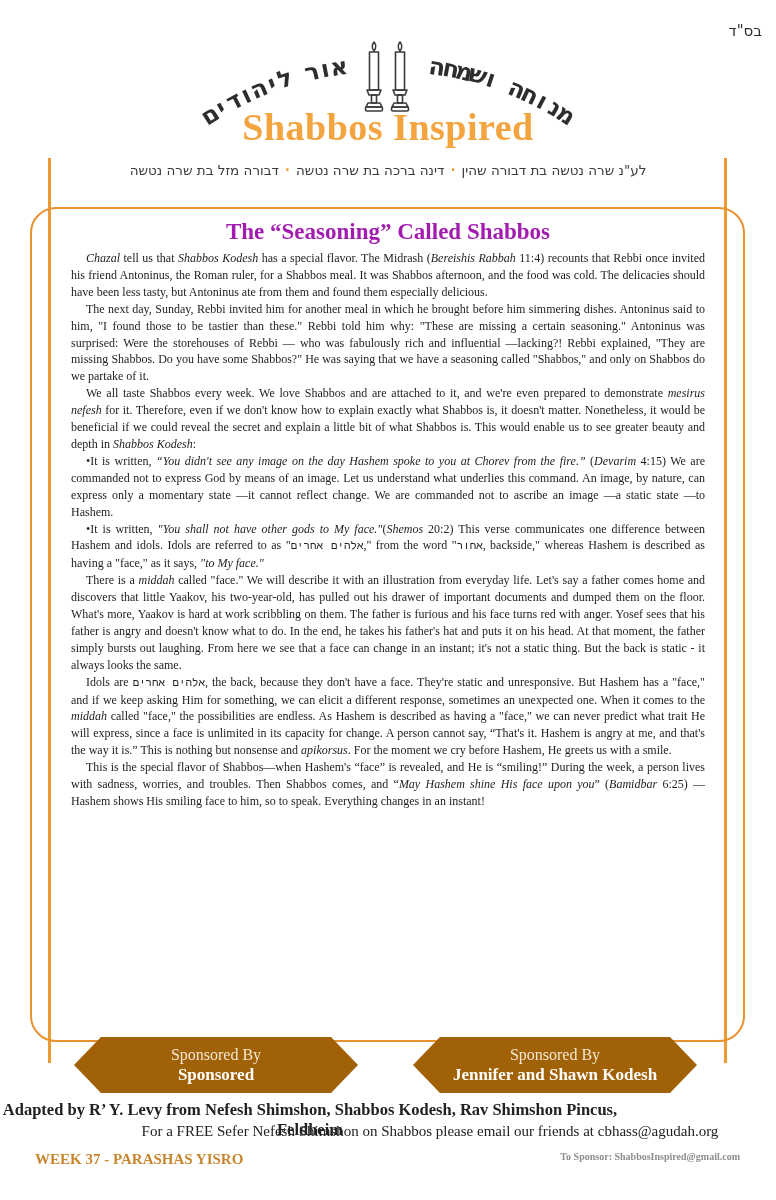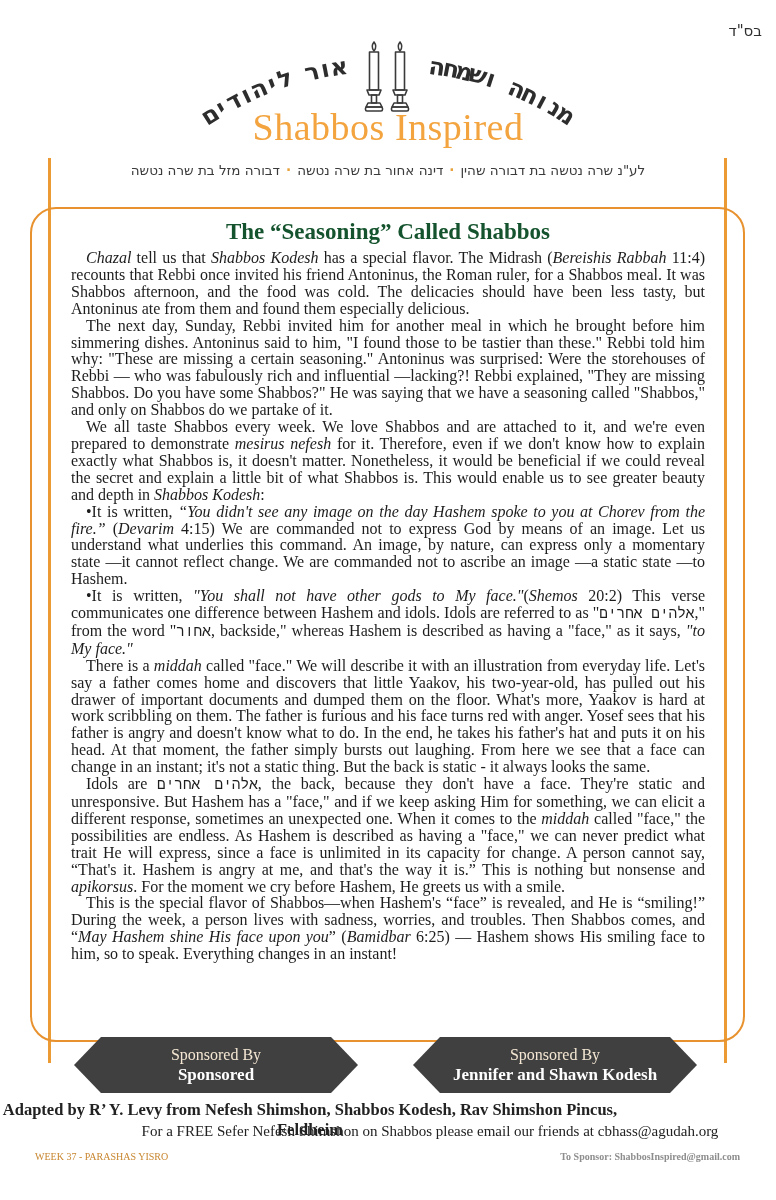--- a/index.html
+++ b/index.html
@@ -8,54 +8,54 @@
     font-family:"Liberation Serif", serif; color:#1d1d1d; overflow:hidden;
   }
   
   .bsd { position:absolute; top:22px; right:14px; font-family:"DejaVu Sans",sans-serif;
          font-size:15px; color:#2e2e2e; }
   .arch { position:absolute; left:0; top:0; width:776px; height:210px; pointer-events:none; }
   .arch-char { position:absolute; font-family:"DejaVu Sans",sans-serif; font-weight:bold;
                font-size:24px; color:#2d2d2d; white-space:pre; }
   .candles { position:absolute; left:357px; top:40px; }
   .brand { position:absolute; top:105px; left:0; width:776px; text-align:center;
-           font-size:38px; font-weight:normal; color:#F3A43F; letter-spacing:0.5px; }
+           font-size:38px; font-weight:bold; color:#F3A43F; letter-spacing:0.5px; }
   .dedication { position:absolute; top:162px; left:0; width:776px; text-align:center;
                 direction:rtl; font-family:"DejaVu Sans",sans-serif; font-size:13.5px; color:#3b3b3b; }
   .dedication .dot { color:#E8A23C; padding:0 6px; font-weight:bold; }
   
   .vline { position:absolute; top:158px; width:3px; height:905px; background:#EC9A33; }
   .vline.left  { left:48px; }
   .vline.right { left:724px; }
   .round-box { position:absolute; left:30px; top:207px; width:711px; height:831px;
                border:2.5px solid #E8922F; border-radius:26px; background:transparent; }
   
   .article { position:absolute; left:71px; top:219px; width:634px; }
   .article-title { text-align:center; font-weight:bold; font-size:23px; margin:0 0 5px 0;
-                   color:#14532d; }
-  .para { margin:0; font-size:16px; line-height:16.9px; text-align:justify;
+                   color:#a21caf; }
+  .para { margin:0; font-size:12px; line-height:16.9px; text-align:justify;
           text-indent:15px; }
   .it { font-style:italic; }
   .he { font-family:Liberation Mono, monospace; font-size:0.9em; unicode-bidi:isolate; direction:rtl; }
   
-  .banner { position:absolute; width:284px; height:56px; background:#404040;
+  .banner { position:absolute; width:284px; height:56px; background:#a16207;
             clip-path:polygon(0 50%, 9.5% 0, 90.5% 0, 100% 50%, 90.5% 100%, 9.5% 100%);
             display:flex; flex-direction:column; align-items:center; justify-content:center;
             gap:3px; }
   .banner.b-left  { left:74px;  top:1037px; }
   .banner.b-right { left:413px; top:1037px; }
   .banner .lbl { color:#F4E7D3; font-size:16px; line-height:1; }
   .banner .nm  { color:#ffffff; font-weight:bold; font-size:17px; line-height:1; }
   
   .credit1 { position:absolute; top:1100px; left:0; width:620px; text-align:center;
              font-weight:bold; font-size:16.5px; color:#222222; }
   .credit2 { position:absolute; top:1123px; left:0; width:776px; text-align:center;
              font-size:15px; color:#222222;padding-left:42px; }
-  .footer-left  { position:absolute; left:35px;  top:1151px; font-weight:normal;
-                  font-size:10px; color:#C8862F; }
+  .footer-left  { position:absolute; left:35px;  top:1151px; font-weight:bold;
+                  font-size:15px; color:#C8862F; }
   .footer-right { position:absolute; right:36px; top:1151px; font-weight:bold;
                   font-size:10px; color:#8D8D8D; }
   
   .candles path, .candles rect { stroke:#3a3a3a; fill:none; stroke-width:1.6; stroke-linejoin:round; }
 </style>
 </head>
 <body>
 
 <div class="page">
 
@@ -101,21 +101,21 @@
       <path d="M10 50 L24 50 L22 55 L12 55 Z"></path>
       <rect x="14.5" y="55" width="5" height="8"></rect>
       <path d="M11 63 L23 63 L25 67 L9 67 Z"></path>
       <rect x="8.5" y="67" width="17" height="4" rx="1.5"></rect>
     </g>
   </svg>
 
   <div class="brand">Shabbos Inspired</div>
 
   <div class="dedication">
-    <span>לע"נ שרה נטשה בת דבורה שהין</span><span class="dot">·</span><span>דינה אחור בת שרה נטשה</span><span class="dot">·</span><span>דבורה מזל בת שרה נטשה</span>
+    <span>לע"נ שרה נטשה בת דבורה שהין</span><span class="dot">·</span><span>דינה ברכה בת שרה נטשה</span><span class="dot">·</span><span>דבורה מזל בת שרה נטשה</span>
   </div>
 
   <div class="vline left"></div>
   <div class="vline right"></div>
   <div class="round-box"></div>
 
   <div class="article">
     <h1 class="article-title">The “Seasoning” Called Shabbos</h1>
     <div>
         <p class="para"><span class="it">Chazal</span><span> tell us that </span><span class="it">Shabbos Kodesh</span><span> has a special flavor. The Midrash (</span><span class="it">Bereishis Rabbah</span><span> 11:4) recounts that Rebbi once invited his friend Antoninus, the Roman ruler, for a Shabbos meal. It was Shabbos afternoon, and the food was cold. The delicacies should have been less tasty, but Antoninus ate from them and found them especially delicious.</span></p>

